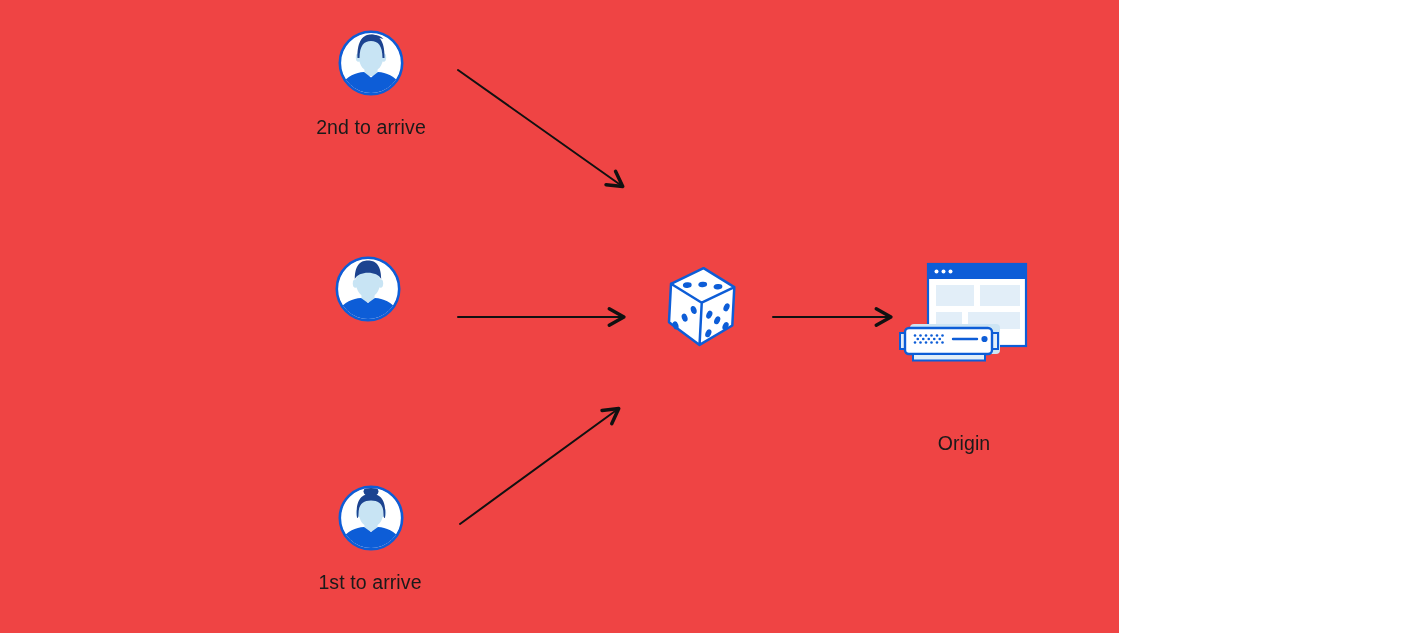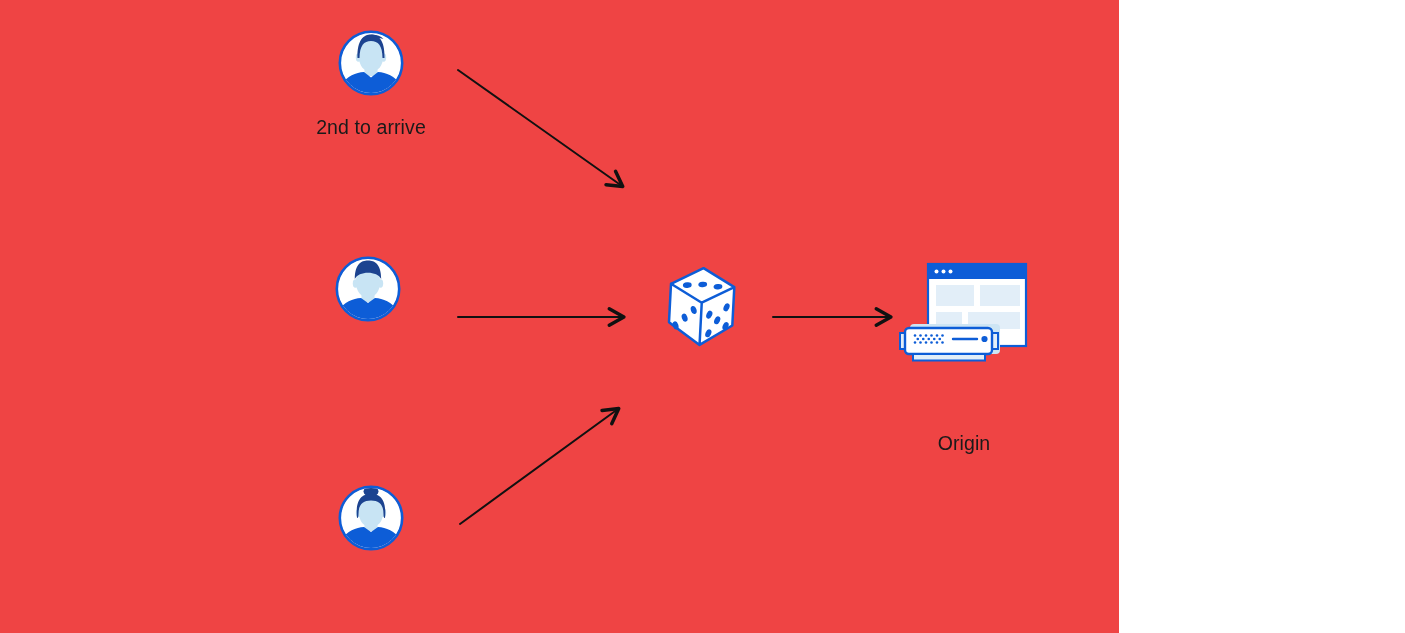--- a/index.html
+++ b/index.html
@@ -108,20 +108,21 @@
         <path d="M1,66 L1,58 C7,47 17,42.5 26,42 L33,47 L40,42 C49,42.5 59,47 65,58 L65,66 Z" fill="#0d5dd7"></path>
         <ellipse cx="20.5" cy="28" rx="2.7" ry="4.2" fill="#c8e4f4"></ellipse>
         <ellipse cx="45.5" cy="28" rx="2.7" ry="4.2" fill="#c8e4f4"></ellipse>
         <path d="M21,28 C21,14 26,9 33,9 C40,9 45,14 45,28 C45,36.5 40,42 33,42 C26,42 21,36.5 21,28 Z" fill="#c8e4f4"></path>
         <ellipse cx="33" cy="6.5" rx="7.5" ry="5.2" fill="#1c4390"></ellipse>
         <path d="M19,33 C17,13 25,9 33,9 C41,9 49,13 47,33 C46.2,33.5 45.5,32 45.5,29 C45.5,19.5 41,15.5 33,15.5 C25,15.5 20.5,19.5 20.5,29 C20.5,32 19.8,33.5 19,33 Z" fill="#1c4390"></path>
       </g>
       <circle cx="33" cy="33" r="31.2" fill="none" stroke="#0d5dd7" stroke-width="2.6"></circle>
     </svg>
   </div>
+  <div class="node-label" style="left:260px; top:571px;">1st to arrive</div>
 
   <div class="abs" style="left:665px; top:264px;">
     <svg width="73" height="87" viewBox="0 0 76 90">
       <g transform="rotate(3 38 45)">
         <path d="M38,4 L71,22 L71,62 L38,84 L5,62 L5,22 Z" fill="#ffffff"></path>
         <path d="M38,4 L71,22 L71,62 L38,84 L5,62 L5,22 Z M5,22 L38,40 L71,22 M38,40 L38,84" fill="none" stroke="#0d5dd7" stroke-width="2.6" stroke-linejoin="round" stroke-linecap="round"></path>
         <g fill="#0d5dd7">
 
           <ellipse cx="22" cy="22.5" rx="4.6" ry="2.9" transform="rotate(-8 22 22.5)"></ellipse>
           <ellipse cx="38" cy="21" rx="4.6" ry="2.9" transform="rotate(-8 38 21)"></ellipse>

